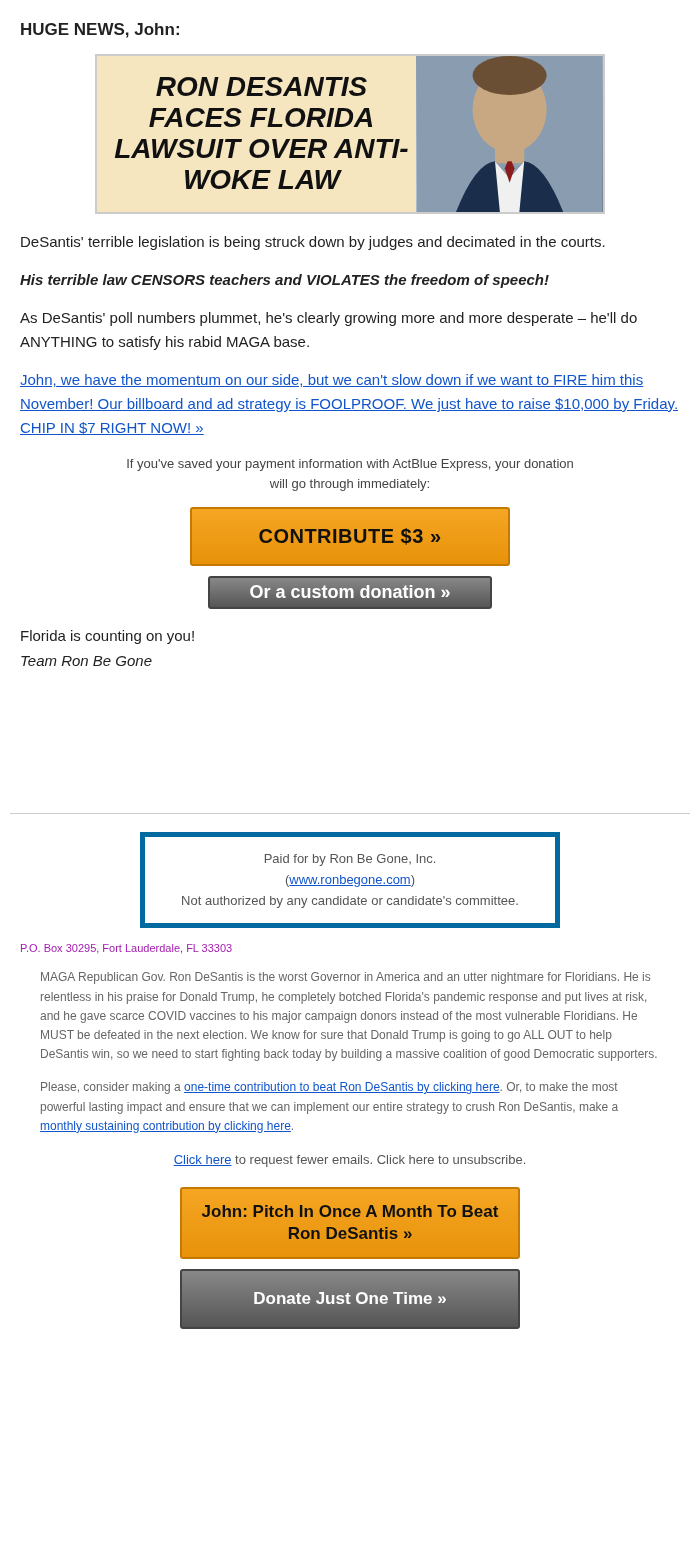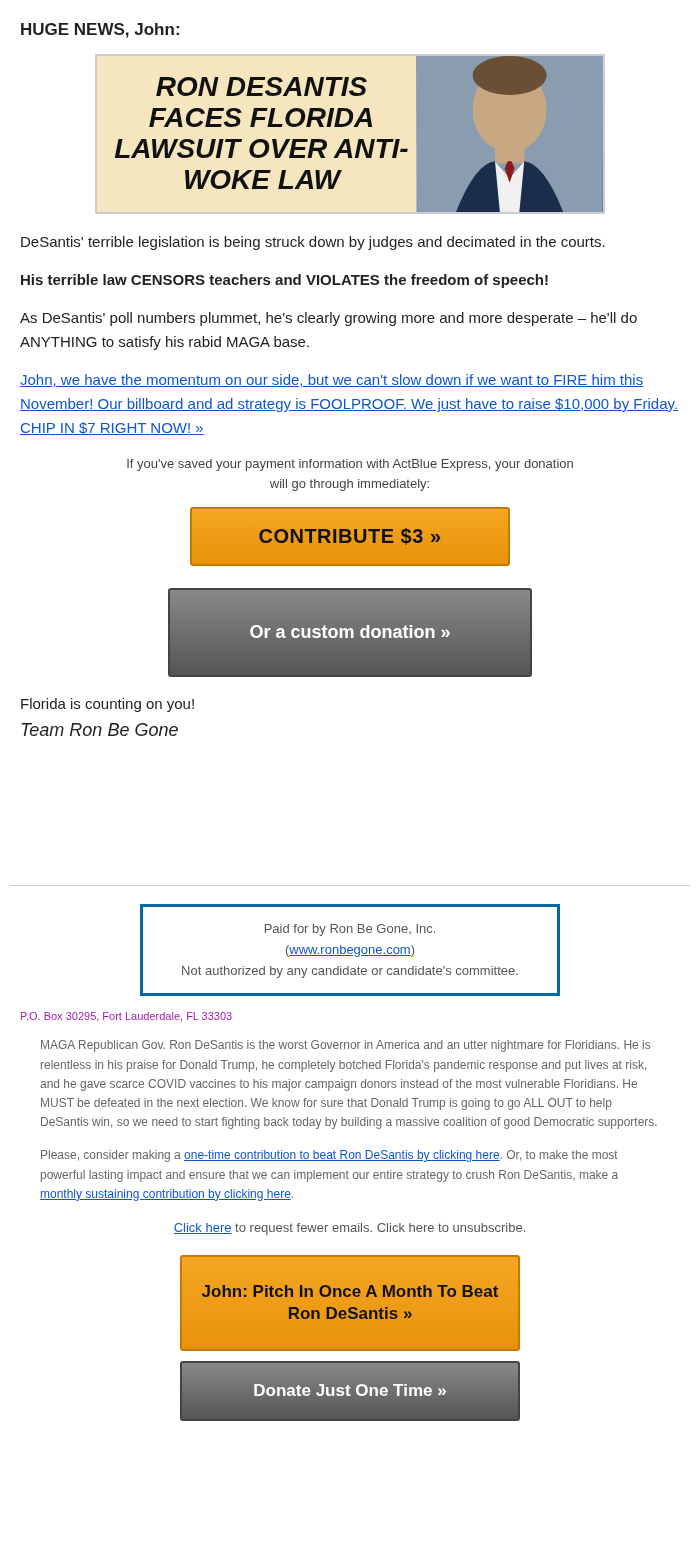--- a/index.html
+++ b/index.html
@@ -64,20 +64,21 @@
     }
     .body-text {
       font-size: 15px;
       line-height: 1.6;
       margin-bottom: 14px;
       color: #222;
     }
     .body-text-bold-italic {
       font-size: 15px;
       font-weight: bold;
+      font-style: italic;
       line-height: 1.6;
       margin-bottom: 14px;
       color: #222;
     }
     .cta-link {
       font-size: 15px;
       line-height: 1.6;
       color: #1155CC;
       text-decoration: underline;
       display: block;
@@ -90,73 +91,73 @@
       margin-bottom: 14px;
       line-height: 1.5;
     }
     .buttons-container {
       text-align: center;
       margin-bottom: 18px;
     }
     .btn-orange {
       display: block;
       width: 320px;
-      margin: 0 auto 22px auto;
+      margin: 0 auto 10px auto;
       background: linear-gradient(to bottom, #f5a623, #e8920a);
       border: 2px solid #c47a00;
       color: #111;
       font-size: 20px;
       font-weight: 900;
       font-family: Arial Black, Arial, sans-serif;
       padding: 16px 14px;
       text-align: center;
       cursor: pointer;
       border-radius: 3px;
       text-transform: uppercase;
       letter-spacing: 0.5px;
     }
     .btn-gray {
       display: block;
-      width: 364px;
+      width: 284px;
       margin: 0 auto 10px auto;
       background: linear-gradient(to bottom, #888, #555);
       border: 2px solid #444;
       color: #fff;
       font-size: 18px;
       font-weight: bold;
       font-family: Arial, sans-serif;
-      padding: 32px 10px;
+      padding: 4px 10px;
       text-align: center;
       cursor: pointer;
       border-radius: 3px;
     }
     .closing-text {
       font-size: 15px;
       margin-bottom: 8px;
       color: #222;
     }
     .signature {
-      font-size: 18px;
+      font-size: 15px;
       font-style: italic;
       color: #222;
       margin-bottom: 14px;
     }
     .spacer {
       height: 120px;
     }
     hr.divider {
       border: none;
       border-top: 1px solid #ccc;
       margin: 0 10px 18px 10px;
     }
     .footer {
       padding: 0 20px 20px 20px;
     }
     .paid-for-box {
-      border: 3px solid #0369a1;
+      border: 5px solid #0369a1;
       width: 420px;
       margin: 0 auto 14px auto;
       padding: 12px 16px;
       text-align: center;
       font-size: 13px;
       color: #555;
       line-height: 1.6;
     }
     .paid-for-link {
       color: #1155CC;
@@ -190,21 +191,21 @@
     .btn-orange-large {
       display: block;
       width: 340px;
       margin: 0 auto 10px auto;
       background: linear-gradient(to bottom, #f5a623, #e8920a);
       border: 2px solid #c47a00;
       color: #111;
       font-size: 17px;
       font-weight: 900;
       font-family: Arial Black, Arial, sans-serif;
-      padding: 24px 10px;
+      padding: 12px 10px;
       text-align: center;
       cursor: pointer;
       border-radius: 3px;
       line-height: 1.3;
     }
     .btn-gray-large {
       display: block;
       width: 340px;
       margin: 0 auto 14px auto;
       background: linear-gradient(to bottom, #888, #555);

